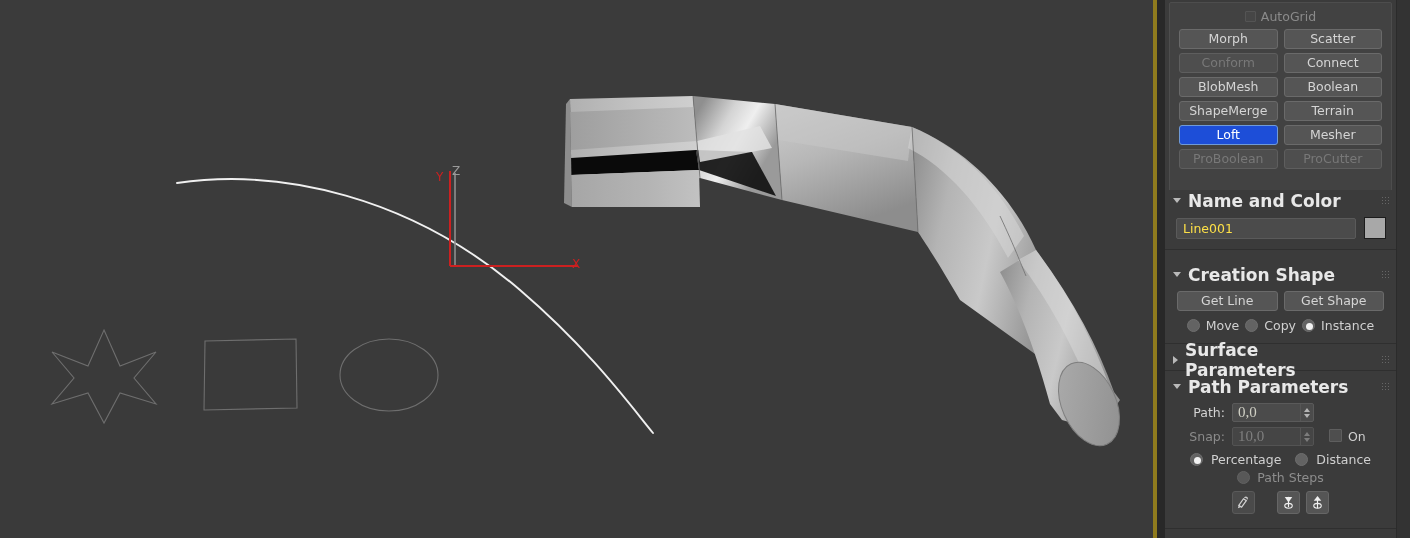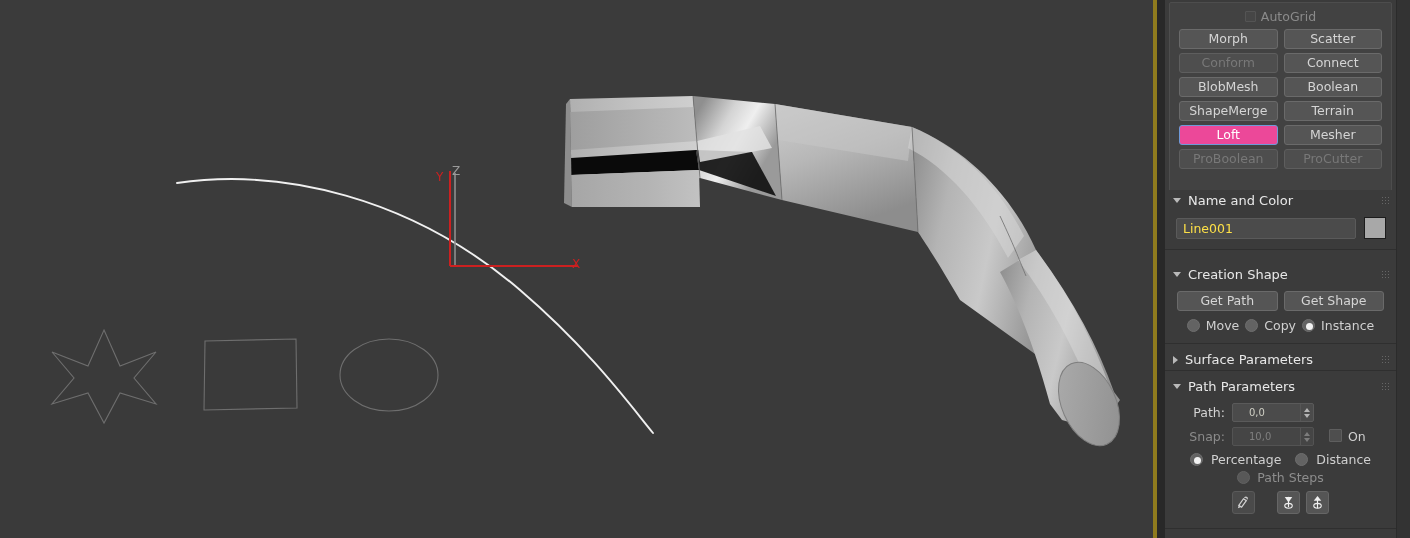--- a/index.html
+++ b/index.html
@@ -73,28 +73,28 @@
     height: 20px; line-height: 18px; text-align: center;
     background: #555555;
     border: 1px solid #6a6a6a;
     border-radius: 3px;
     color: #d5d5d5;
     font-size: 12.5px;
     white-space: nowrap; overflow: hidden;
   }
   .maxbtn.disabled { color: #787878; background: #4e4e4e; border-color: #5e5e5e; }
   .maxbtn.active {
-    background: #ec4899; border-color: #6f9ad8; color: #ffffff;
+    background: #1d4ed8; border-color: #6f9ad8; color: #ffffff;
   }
 
   
   .rollout-header {
     display: flex; align-items: center; gap: 7px;
     height: 21px; padding: 0 6px 0 8px;
-    color: #e8e8e8; font-weight: normal; font-size: 13px;
+    color: #e8e8e8; font-weight: bold; font-size: 17px;
     background: #3b3b3b;
   }
   .tri {
     width: 0; height: 0; flex: none;
   }
   .tri.open {
     border-left: 4.5px solid transparent;
     border-right: 4.5px solid transparent;
     border-top: 5.5px solid #b9b9b9;
   }
@@ -144,21 +144,21 @@
   
   .pp-row { display: flex; align-items: center; gap: 7px; padding: 2px 4px 1px 16px; }
   .pp-label { color: #d3d3d3; font-size: 12.5px; width: 38px; text-align: right; }
   .pp-label.dim { color: #8b8b8b; }
   .spinner {
     display: flex; align-items: center;
     width: 82px; height: 19px;
     background: #4b4b4b; border: 1px solid #5a5a5a; border-radius: 2px;
   }
   .spinner.dim { background: #454545; border-color: #535353; }
-  .spin-val { flex: 1; padding-left: 16px; color: #cfcfc4; font-size: 10px; line-height: 17px; }
+  .spin-val { flex: 1; padding-left: 5px; color: #cfcfc4; font-size: 15px; line-height: 17px; font-family: Liberation Serif, serif; }
   .spin-val.dim { color: #7f7f7f; }
   .spin-arrows {
     width: 13px; height: 100%; display: flex; flex-direction: column;
     align-items: center; justify-content: center; gap: 2px;
     border-left: 1px solid #565656;
   }
   .spin-arrows i { display: block; width: 0; height: 0; }
   .spin-arrows i.up {
     border-left: 3.5px solid transparent; border-right: 3.5px solid transparent;
     border-bottom: 4px solid #b5b5b5;
@@ -338,21 +338,21 @@
     </div>
 
     <div class="rollout" style="position:absolute; left:0; top:264px; width:231px;">
       <div class="rollout-header">
         <span class="tri open"></span>
         <span>Creation Shape</span>
         <span class="grip"></span>
       </div>
       <div class="rollout-body">
         <div class="two-btn-row">
-          <div class="maxbtn">Get Path</div>
+          <div class="maxbtn">Get Line</div>
           <div class="maxbtn">Get Shape</div>
         </div>
         <div class="radio-row">
           <span class="radio"></span>
           <span class="rlabel">Move</span>
           <span class="radio"></span>
           <span class="rlabel">Copy</span>
           <span class="radio on"></span>
           <span class="rlabel">Instance</span>
         </div>

